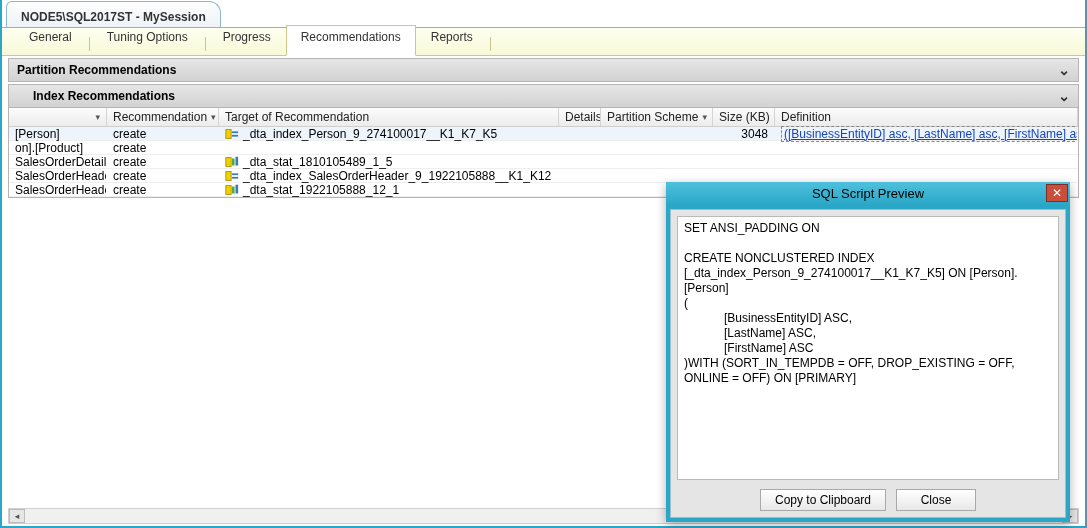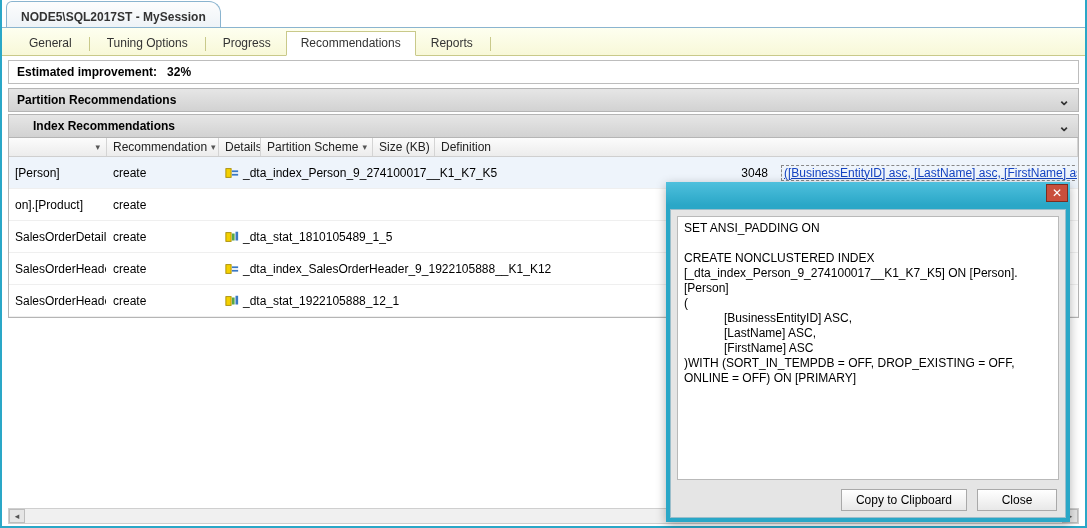--- a/index.html
+++ b/index.html
@@ -5,40 +5,40 @@
   * { box-sizing: border-box; font-family: "Segoe UI", Tahoma, Arial, sans-serif; font-size: 12px; }
   body { margin: 0; background: #fff; width: 1087px; height: 528px; overflow: hidden; position: relative; color: #000; }
   .app { position: absolute; inset: 0; border: 2px solid #2aa7c7; border-top: none; display: flex; flex-direction: column; background: #fff; }
 
   
   .session-tab-row { display: flex; align-items: flex-end; height: 28px; background: #fff; padding-left: 0; border-bottom: 1px solid #8ab4cf; }
   .session-tab { height: 26px; padding: 4px 14px 0 14px; border: 1px solid #8ab4cf; border-bottom: none; border-top-left-radius: 6px; border-top-right-radius: 12px; background: linear-gradient(#fdfdfd,#eef3f7); margin-left: 4px; display: flex; align-items: center; font-weight: bold; color: #333; }
 
   
   .tab-strip { height: 28px; display: flex; align-items: flex-end; gap: 0; padding: 4px 8px 0 12px; background: linear-gradient(#fefff0,#f8f8d8); border-bottom: 1px solid #c9c98a; }
-  .tab { padding: 4px 14px 5px 14px; color: #333; border: 1px solid transparent; border-bottom: none; cursor: pointer; margin-top: 17px; }
+  .tab { padding: 4px 14px 11px 14px; color: #333; border: 1px solid transparent; border-bottom: none; cursor: pointer; margin-top: 17px; }
   .tab.active { background: #fff; border: 1px solid #c9c98a; border-bottom: 1px solid #fff; position: relative; top: 1px; }
   .tab-sep { width: 1px; height: 14px; background: #c9c98a; align-self: center; margin: 0 2px; }
 
   
   .summary { padding: 4px 8px; border: 1px solid #bdbdbd; margin: 4px 6px 2px 6px; background: #fff; }
   .summary b { font-weight: bold; }
 
   
   .section-header { margin: 2px 6px 0 6px; padding: 3px 8px; background: linear-gradient(#e6e6e6,#d2d2d2); border: 1px solid #b5b5b5; font-weight: bold; display: flex; align-items: center; justify-content: space-between; cursor: pointer; }
   .chevron { font-size: 14px; color: #333; }
 
   
   .grid-wrap { margin: 0 6px; border: 1px solid #b5b5b5; border-top: none; background: #fff; }
   .grid-head { display: flex; background: linear-gradient(#fcfcfc,#ececec); border-bottom: 1px solid #cfcfcf; }
   .col { border-right: 1px solid #d4d4d4; padding: 2px 6px; display: flex; align-items: center; justify-content: space-between; white-space: nowrap; overflow: hidden; }
   .col-h { font-weight: normal; color: #222; }
   .dd { font-size: 9px; color: #555; margin-left: 4px; }
   .grid-body { }
-  .row { display: flex; border-bottom: 1px solid #efefef; height: 32px; align-items: center; }
+  .row { display: flex; border-bottom: 1px solid #efefef; height: 14px; align-items: center; }
   .row:nth-child(1) { background: #eef4fb; }
   .cell { padding: 1px 6px; overflow: hidden; white-space: nowrap; text-overflow: ellipsis; border-right: 1px solid transparent; display: flex; align-items: center; gap: 4px; }
   .link { color: #1544c2; text-decoration: underline; cursor: pointer; }
   .link-box { border: 1px dashed #888; padding: 0 2px; }
   .ico { width: 14px; height: 14px; display: inline-block; }
   .ico svg { width: 14px; height: 14px; display: block; }
 
   
   .c0 { width: 98px; }
   .c1 { width: 112px; }
@@ -52,21 +52,21 @@
   .hscroll { position: absolute; left: 6px; right: 6px; bottom: 2px; height: 16px; background: #f0f0f0; border: 1px solid #cfcfcf; display: flex; align-items: center; justify-content: space-between; }
   .hscroll .btn { width: 16px; height: 14px; background: #e6e6e6; border: 1px solid #bdbdbd; display: flex; align-items: center; justify-content: center; font-size: 9px; color: #555; }
 
   
   .preview { position: absolute; left: 666px; top: 182px; width: 404px; height: 340px; background: #2aa7c7; box-shadow: 0 3px 10px rgba(0,0,0,.3); display: flex; flex-direction: column; }
   .preview-title { height: 24px; display: flex; align-items: center; justify-content: center; color: #000; font-weight: normal; position: relative; background: linear-gradient(#4fc0dd,#2aa7c7); }
   .preview-title .ttl { position: absolute; left: 0; right: 0; text-align: center; font-size: 13px; }
   .preview-close { position: absolute; right: 2px; top: 2px; width: 22px; height: 18px; background: #c94f3c; color: #fff; display: flex; align-items: center; justify-content: center; font-size: 12px; border: 1px solid #7a2d21; cursor: pointer; }
   .preview-body { flex: 1; margin: 4px; background: #e5e5e5; border: 1px solid #9bbecb; padding: 6px; }
   .preview-text { width: 100%; height: 264px; border: 1px solid #b9b9b9; padding: 4px 6px; font-family: "Segoe UI", Arial, sans-serif; font-size: 12px; line-height: 15px; color: #000; white-space: pre-wrap; overflow-y: scroll; resize: none; }
-  .preview-buttons { display: flex; justify-content: flex-end; gap: 10px; padding: 6px 2px 0 2px; }
+  .preview-buttons { display: flex; justify-content: center; gap: 10px; padding: 6px 2px 0 2px; }
   .pv-btn { min-width: 80px; padding: 3px 14px; background: linear-gradient(#fff,#e8e8e8); border: 1px solid #a9a9a9; cursor: pointer; }
 </style>
 </head>
 <body>
 
 <div class="app">
 
   <div class="session-tab-row">
     <div class="session-tab">
       <span>NODE5\SQL2017ST - MySession</span>
@@ -77,25 +77,20 @@
     <div class="tab"><span>General</span></div>
     <div class="tab-sep"></div>
     <div class="tab"><span>Tuning Options</span></div>
     <div class="tab-sep"></div>
     <div class="tab"><span>Progress</span></div>
     <div class="tab active"><span>Recommendations</span></div>
     <div class="tab"><span>Reports</span></div>
     <div class="tab-sep"></div>
   </div>
 
-  <div class="summary">
-    <b>Estimated improvement:</b>
-    &nbsp;
-    <b>32%</b>
-  </div>
 
   <div class="section-header">
     <span>Partition Recommendations</span>
     <span class="chevron">⌄</span>
   </div>
 
   <div class="section-header" style="margin-top:2px;padding-left:24px;">
     <span>Index Recommendations</span>
     <span class="chevron">⌄</span>
   </div>
@@ -103,20 +98,23 @@
   <div class="grid-wrap">
     <div class="grid-head">
       <div class="col col-h c0">
           <span></span>
           <span class="dd">▾</span>
         </div>
       <div class="col col-h c1">
           <span>Recommendation</span>
           <span class="dd">▾</span>
         </div>
+      <div class="col col-h c2">
+          <span>Target of Recommendation</span>
+        </div>
       <div class="col col-h c3">
           <span>Details</span>
         </div>
       <div class="col col-h c4">
           <span>Partition Scheme</span>
           <span class="dd">▾</span>
         </div>
       <div class="col col-h c5" style="justify-content:flex-start;">
           <span>Size (KB)</span>
         </div>
@@ -213,20 +211,21 @@
   <div class="hscroll">
     <div class="btn">◂</div>
     <div style="flex:1"></div>
     <div class="btn">▸</div>
   </div>
 
 </div>
 
 <div class="preview">
   <div class="preview-title">
+    <span class="ttl">SQL Script Preview</span>
     <div class="preview-close">
       <span>✕</span>
     </div>
   </div>
   <div class="preview-body">
     <textarea class="preview-text" readonly="" style="">SET ANSI_PADDING ON
 
 CREATE NONCLUSTERED INDEX
 [_dta_index_Person_9_274100017__K1_K7_K5] ON [Person].[Person]
 (

